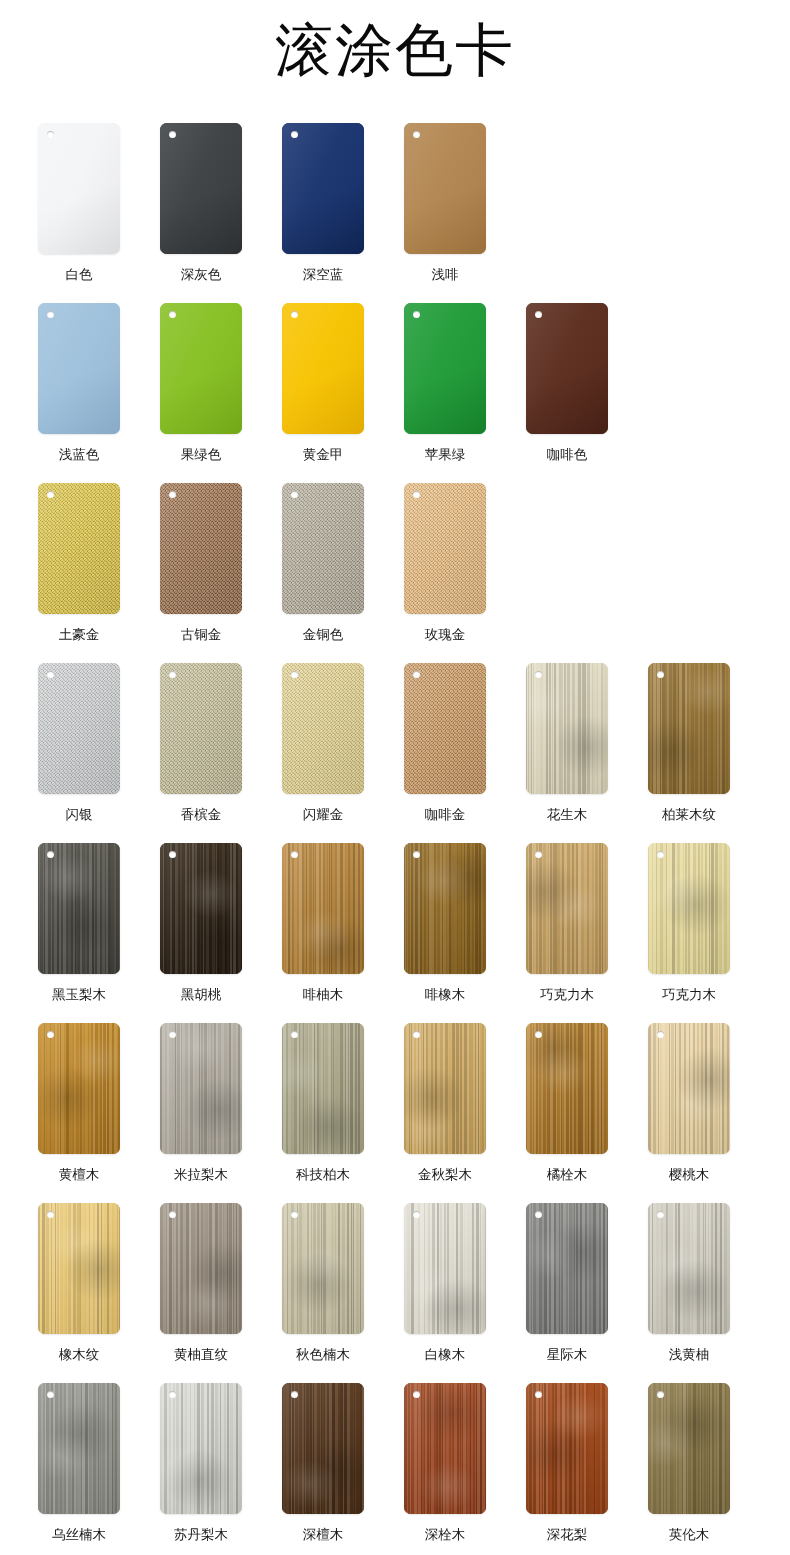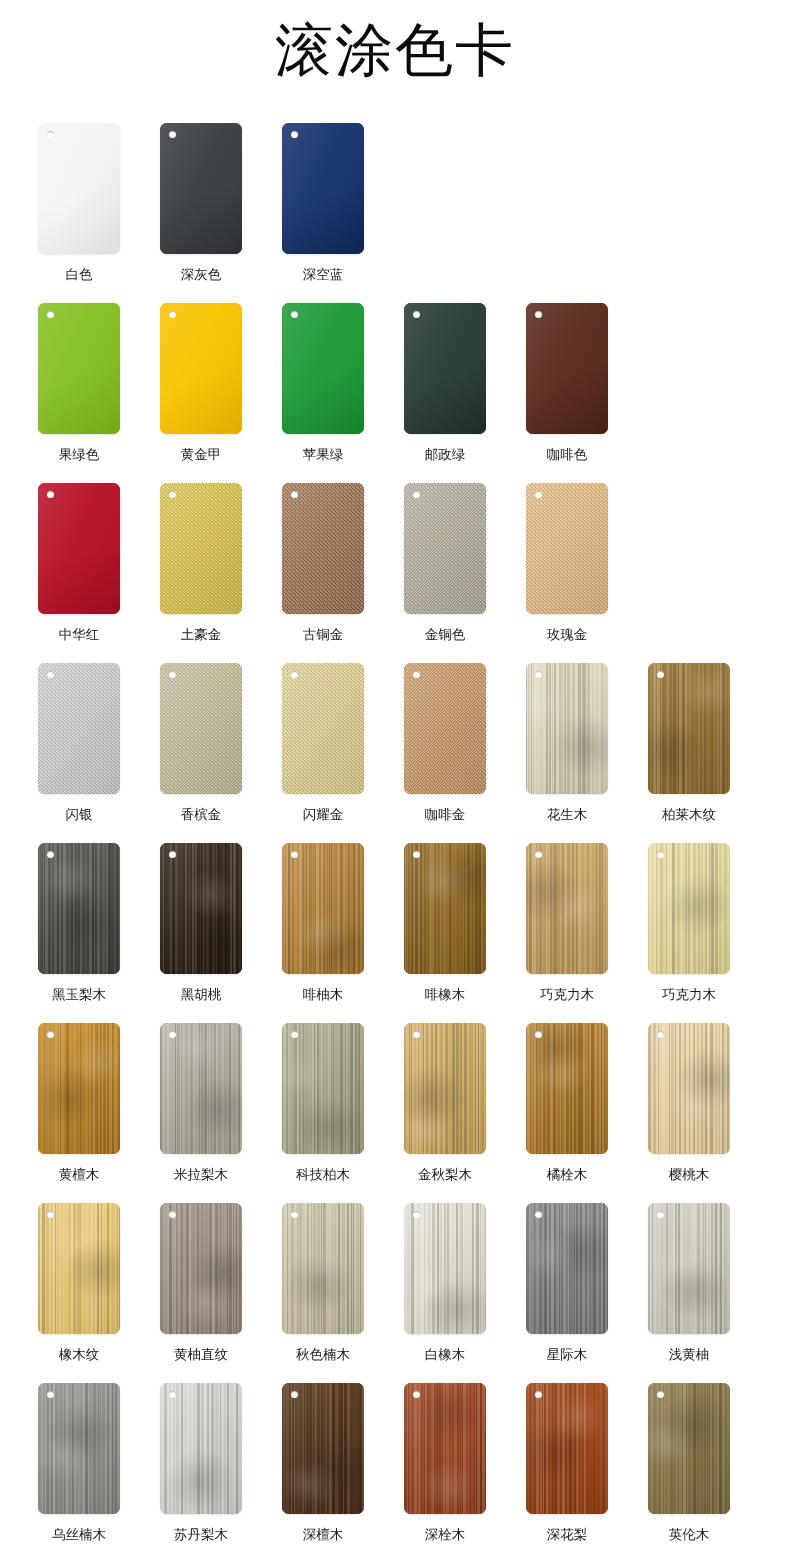--- a/index.html
+++ b/index.html
@@ -110,22 +110,38 @@
           <div class="label">深灰色</div>
         </div>
         <div class="cell">
           <div class="swatch" style="background-color: rgb(23, 50, 110);">
             <div class="tex" style="background: linear-gradient(160deg, rgb(23, 50, 110) 0%, rgb(23, 50, 110) 55%, rgb(15, 38, 87) 100%);"></div>
             <div class="sheen"></div>
             <div class="hole"></div>
           </div>
           <div class="label">深空蓝</div>
         </div>
-      </div>
-      <div class="row">
+        <div class="cell">
+          <div class="swatch" style="background-color: rgb(178, 133, 79);">
+            <div class="tex" style="background: linear-gradient(160deg, rgb(178, 133, 79) 0%, rgb(178, 133, 79) 55%, rgb(163, 118, 63) 100%);"></div>
+            <div class="sheen"></div>
+            <div class="hole"></div>
+          </div>
+          <div class="label">浅啡</div>
+        </div>
+      </div>
+      <div class="row">
+        <div class="cell">
+          <div class="swatch" style="background-color: rgb(159, 193, 220);">
+            <div class="tex" style="background: linear-gradient(160deg, rgb(159, 193, 220) 0%, rgb(159, 193, 220) 55%, rgb(143, 179, 209) 100%);"></div>
+            <div class="sheen"></div>
+            <div class="hole"></div>
+          </div>
+          <div class="label">浅蓝色</div>
+        </div>
         <div class="cell">
           <div class="swatch" style="background-color: rgb(134, 192, 34);">
             <div class="tex" style="background: linear-gradient(160deg, rgb(134, 192, 34) 0%, rgb(134, 192, 34) 55%, rgb(120, 176, 24) 100%);"></div>
             <div class="sheen"></div>
             <div class="hole"></div>
           </div>
           <div class="label">果绿色</div>
         </div>
         <div class="cell">
           <div class="swatch" style="background-color: rgb(247, 195, 0);">
@@ -137,45 +153,29 @@
         </div>
         <div class="cell">
           <div class="swatch" style="background-color: rgb(31, 155, 55);">
             <div class="tex" style="background: linear-gradient(160deg, rgb(31, 155, 55) 0%, rgb(31, 155, 55) 55%, rgb(22, 135, 44) 100%);"></div>
             <div class="sheen"></div>
             <div class="hole"></div>
           </div>
           <div class="label">苹果绿</div>
         </div>
         <div class="cell">
-          <div class="swatch" style="background-color: rgb(41, 61, 53);">
-            <div class="tex" style="background: linear-gradient(160deg, rgb(41, 61, 53) 0%, rgb(41, 61, 53) 55%, rgb(31, 47, 41) 100%);"></div>
-            <div class="sheen"></div>
-            <div class="hole"></div>
-          </div>
-          <div class="label">邮政绿</div>
-        </div>
-        <div class="cell">
           <div class="swatch" style="background-color: rgb(90, 43, 28);">
             <div class="tex" style="background: linear-gradient(160deg, rgb(90, 43, 28) 0%, rgb(90, 43, 28) 55%, rgb(74, 33, 22) 100%);"></div>
             <div class="sheen"></div>
             <div class="hole"></div>
           </div>
           <div class="label">咖啡色</div>
         </div>
       </div>
       <div class="row">
-        <div class="cell">
-          <div class="swatch" style="background-color: rgb(184, 17, 39);">
-            <div class="tex" style="background: linear-gradient(160deg, rgb(184, 17, 39) 0%, rgb(184, 17, 39) 55%, rgb(162, 12, 32) 100%);"></div>
-            <div class="sheen"></div>
-            <div class="hole"></div>
-          </div>
-          <div class="label">中华红</div>
-        </div>
         <div class="cell">
           <div class="swatch" style="background-color: rgb(214, 187, 42);">
             <div class="tex" style="background: repeating-linear-gradient(45deg, rgba(255, 255, 255, 0.22) 0px, rgba(255, 255, 255, 0.22) 1px, rgba(0, 0, 0, 0.1) 1px, rgba(0, 0, 0, 0.1) 2px) 0% 0% / 4px 4px, repeating-linear-gradient(-45deg, rgba(255, 255, 255, 0.16) 0px, rgba(255, 255, 255, 0.16) 1px, rgba(0, 0, 0, 0.08) 1px, rgba(0, 0, 0, 0.08) 2px) 0% 0% / 3px 3px, linear-gradient(160deg, rgb(214, 187, 42) 0%, rgb(201, 173, 31) 100%) 0% 0% / 100% 100%;"></div>
             <div class="sheen"></div>
             <div class="hole"></div>
           </div>
           <div class="label">土豪金</div>
         </div>
         <div class="cell">
           <div class="swatch" style="background-color: rgb(140, 90, 48);">

